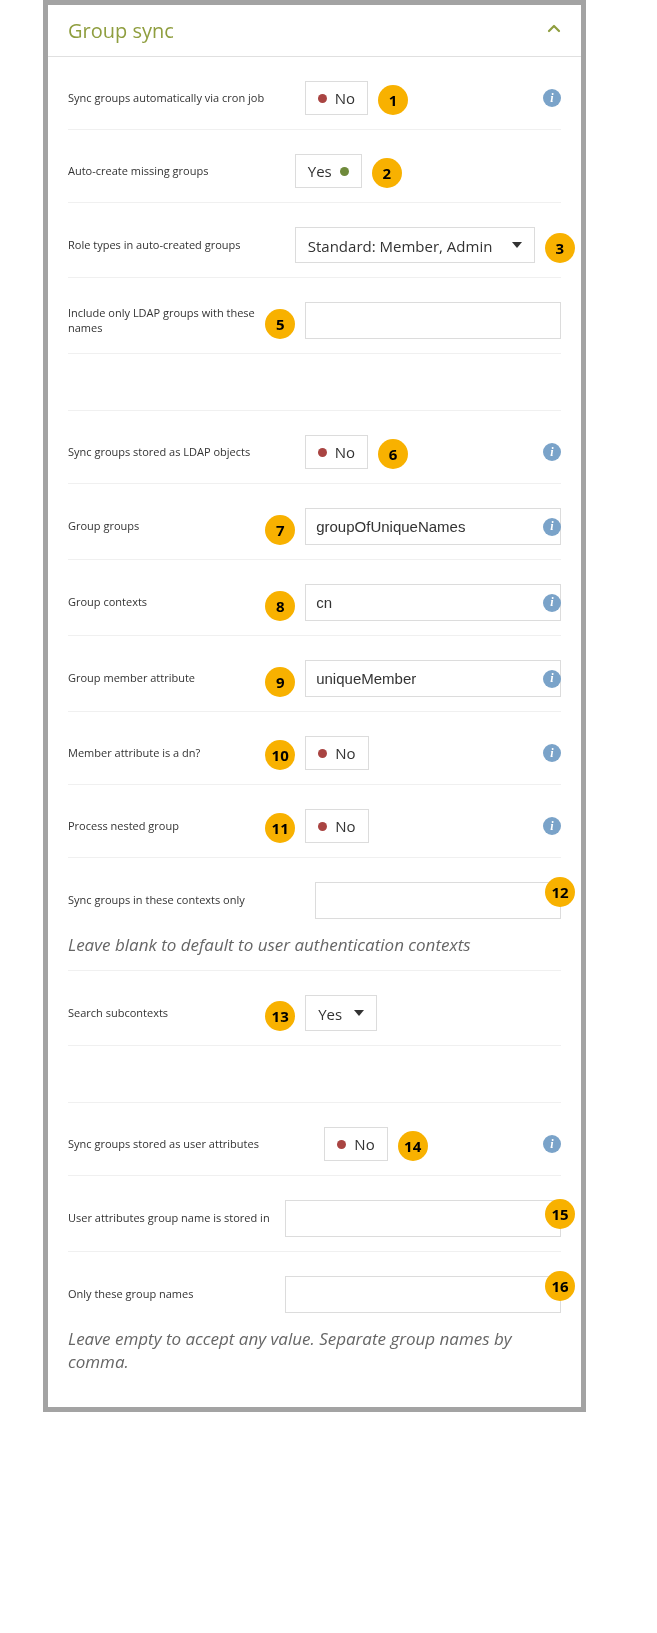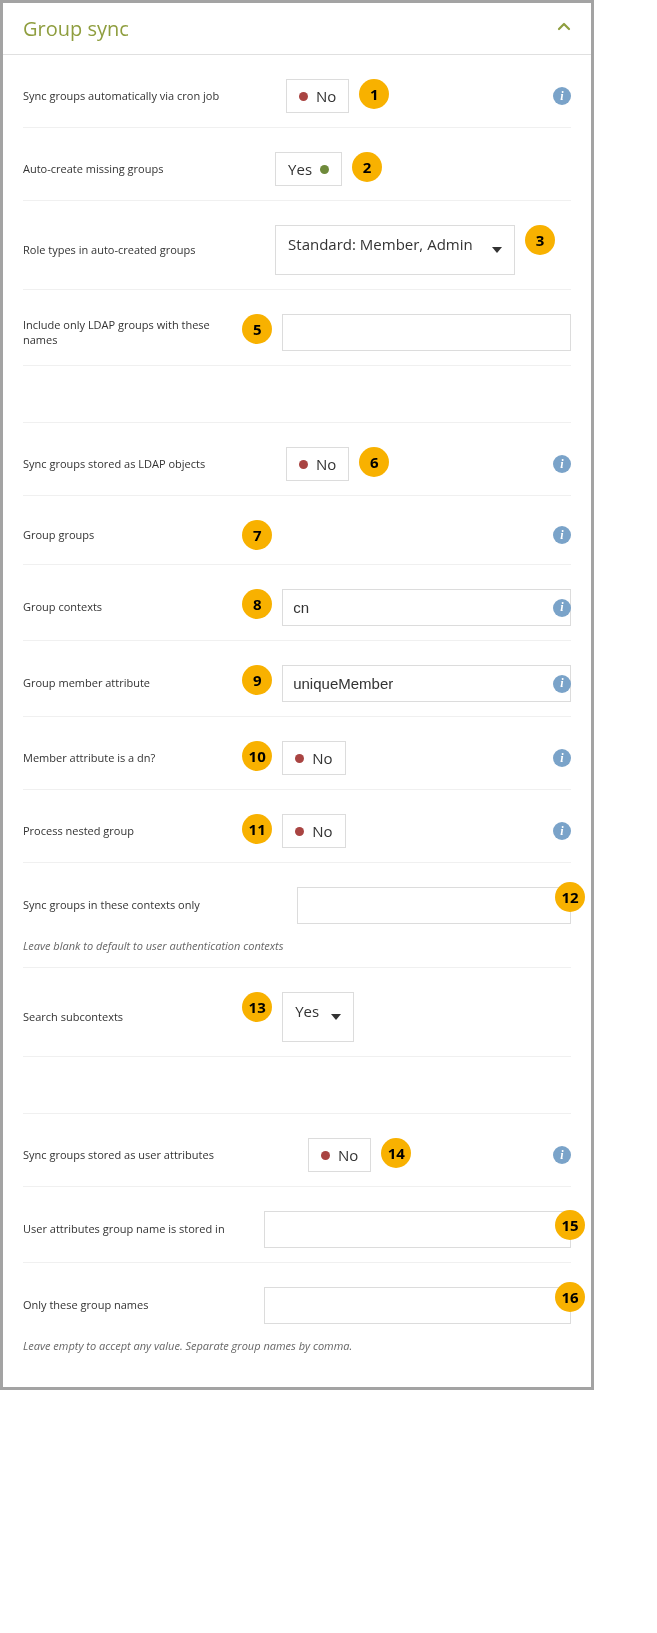--- a/index.html
+++ b/index.html
@@ -5,24 +5,25 @@
   * { box-sizing: border-box; }
   body {
     margin: 0;
     padding: 0;
     font-family: "Open Sans", "Segoe UI", -apple-system, Helvetica, Arial, sans-serif;
     font-size: 15px;
     color: #333333;
     background: #ffffff;
   }
   .panel {
-    width: 594px;
-    border: 3px solid #a3a3a3;
+    width: 543px;
+    border: 5px solid #a3a3a3;
     background: #ffffff;
     position: relative;
+    margin-left: 43px;
   }
   .panel-header {
     display: flex;
     justify-content: space-between;
     align-items: center;
     padding: 12px 20px;
     border-bottom: 1px solid #e0e0e0;
     cursor: pointer;
   }
   .panel-title {
@@ -55,21 +56,21 @@
     color: #333333;
     font-size: 11px;
     padding-right: 10px;
     line-height: 1.35;
     display: flex;
     align-items: center;
   }
   .field-control {
     flex: 1;
     display: flex;
-    align-items: flex-start;
+    align-items: flex-end;
     gap: 10px;
     position: relative;
   }
   .toggle-pill {
     display: inline-flex;
     align-items: center;
     gap: 8px;
     border: 1px solid #dcdcdc;
     background: #ffffff;
     padding: 6px 12px;
@@ -81,21 +82,21 @@
     width: 9px;
     height: 9px;
     border-radius: 50%;
     display: inline-block;
   }
   .dot.red { background: #a94442; }
   .dot.green { background: #6f8a3b; }
   .select-box {
     border: 1px solid #dcdcdc;
     background: #ffffff;
-    padding: 8px 34px 20px 12px;
+    padding: 8px 34px 6px 12px;
     font-size: 15px;
     color: #333;
     cursor: pointer;
     display: inline-flex;
     align-items: center;
     position: relative;
     min-width: 240px;
   }
   .select-box.small { min-width: 60px; }
   .caret-down {
@@ -130,21 +131,21 @@
     font-style: italic;
     font-size: 12px;
     font-weight: bold;
     cursor: help;
     position: absolute;
     right: 0;
   }
   .help-text {
     font-style: italic;
     color: #666666;
-    font-size: 11px;
+    font-size: 17px;
     padding: 8px 0 14px 0;
     border-bottom: 1px solid #f0f0f0;
   }
   .callout {
     position: absolute;
     width: 30px;
     height: 30px;
     border-radius: 50%;
     background: #f8b100;
     color: #000000;
@@ -239,20 +240,21 @@
       </div>
       <span class="info-icon">i</span>
     </div>
 
     <div class="field-row">
       <div class="field-label" style="flex:0 0 40%">
           <span>Group groups</span>
         </div>
       <div class="field-control">
         <span class="callout" style="position:static">7</span>
+        <input class="text-input" type="text" style="max-width: 290px;" value="groupOfUniqueNames">
       </div>
       <span class="info-icon">i</span>
     </div>
 
     <div class="field-row">
       <div class="field-label" style="flex:0 0 40%">
           <span>Group contexts</span>
         </div>
       <div class="field-control">
         <span class="callout" style="position:static">8</span>

